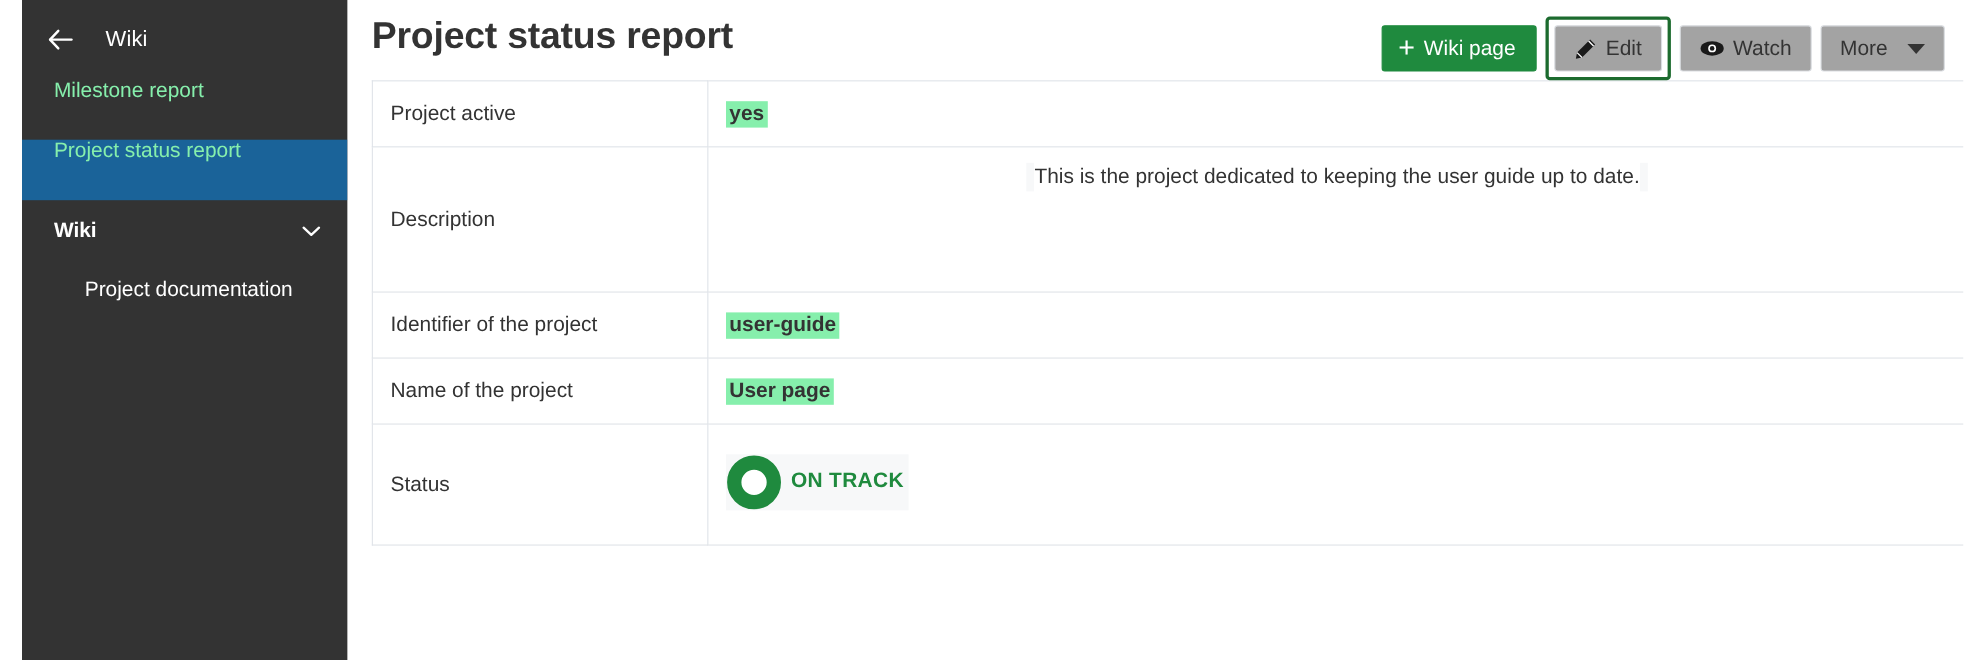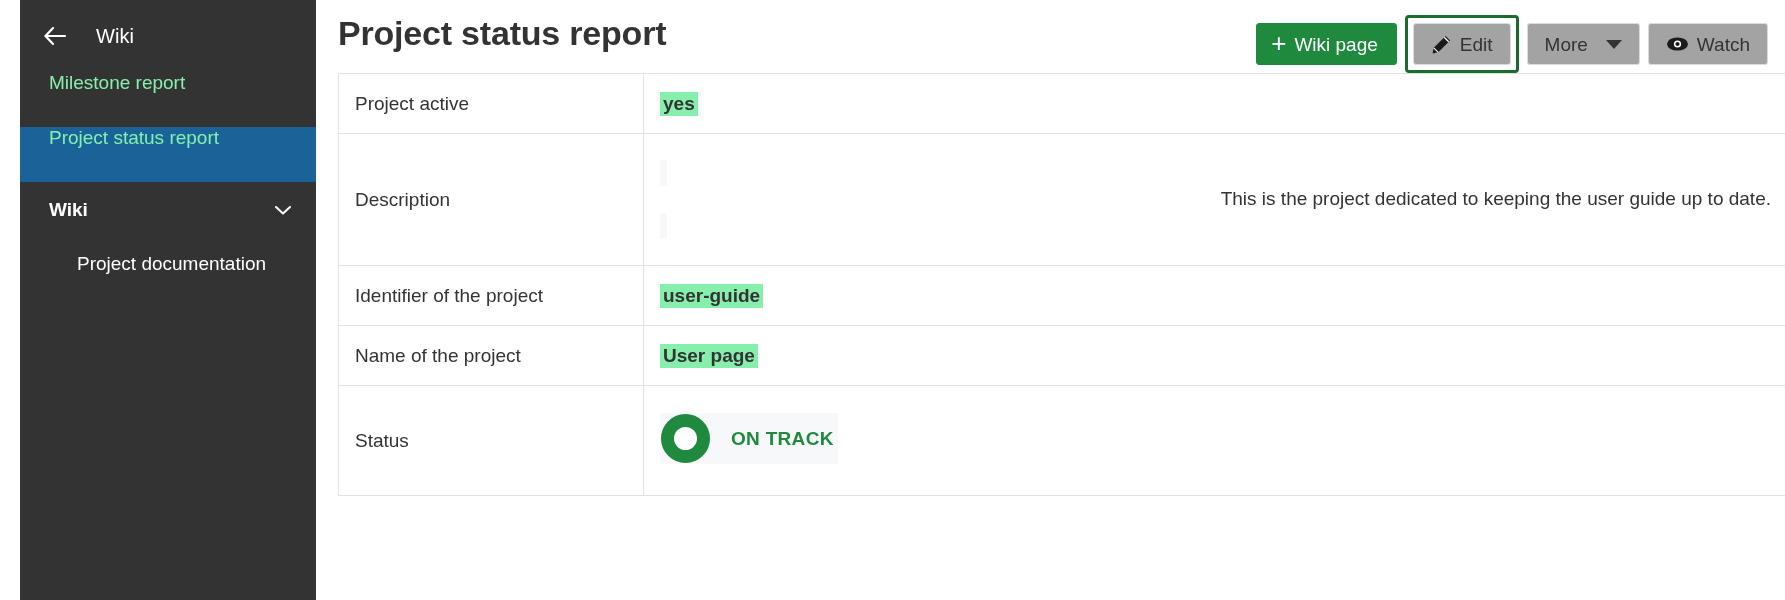--- a/index.html
+++ b/index.html
@@ -219,33 +219,33 @@
     font-weight: bold;
   }
   .blank-line {
     background: #f7f8f9;
     display: block;
     width: 7px;
     height: 26px;
   }
   .desc-stack {
     display: flex;
-    flex-direction: column;
+    flex-direction: row;
     justify-content: center;
     gap: 0px;
     height: 100%;
     padding: 14px 0;
     text-align: right;
   }
   .desc-text { line-height: 1.4; }
 
   .status-cell {
     display: inline-flex;
     align-items: center;
-    gap: 21px;
+    gap: 9px;
     background: #f7f8f9;
     padding: 1px 4px 1px 1px;
   }
   .donut {
     width: 49px;
     height: 49px;
     border-radius: 50%;
     border: 13px solid #1f8a3e;
     background: #ffffff;
     flex: none;
@@ -317,33 +317,33 @@
                 <path d="M14.6 1.9 L19.1 6.4 L7.2 18.3 L1.6 19.4 L2.7 13.8 Z" fill="#1a1a1a"></path>
                 <path d="M2.7 13.8 L7.2 18.3" stroke="#ffffff" stroke-width="1.1" fill="none"></path>
                 <path d="M13.2 3.3 L17.7 7.8" stroke="#ffffff" stroke-width="1.3" fill="none"></path>
               </svg>
             </span>
             <span>Edit</span>
           </button>
         </span>
 
         <button class="btn btn-default btn-gap">
-          <span>More</span>
-          <span class="caret-down"></span>
-        </button>
-
-        <button class="btn btn-default btn-gap">
           <span class="eye-icon">
             <svg width="23" height="16" viewBox="0 0 23 16" aria-hidden="true">
               <ellipse cx="11.5" cy="8" rx="10.5" ry="6.6" fill="#1a1a1a"></ellipse>
               <circle cx="11.5" cy="8" r="3.6" fill="#ffffff"></circle>
               <circle cx="11.5" cy="8" r="2.1" fill="#1a1a1a"></circle>
             </svg>
           </span>
           <span>Watch</span>
+        </button>
+
+        <button class="btn btn-default btn-gap">
+          <span>More</span>
+          <span class="caret-down"></span>
         </button>
 
       </div>
     </div>
 
     <div class="content">
 
 
       <table class="details">
         <tbody>

